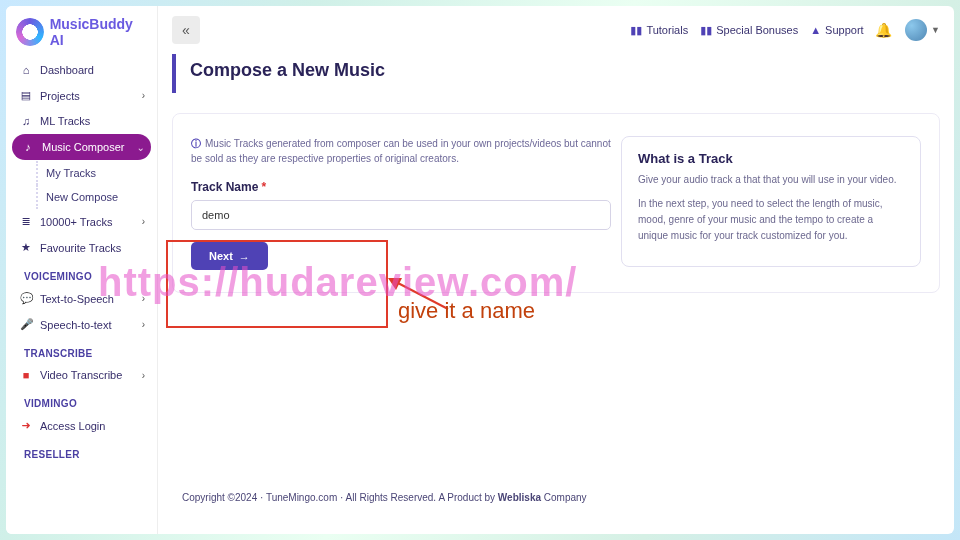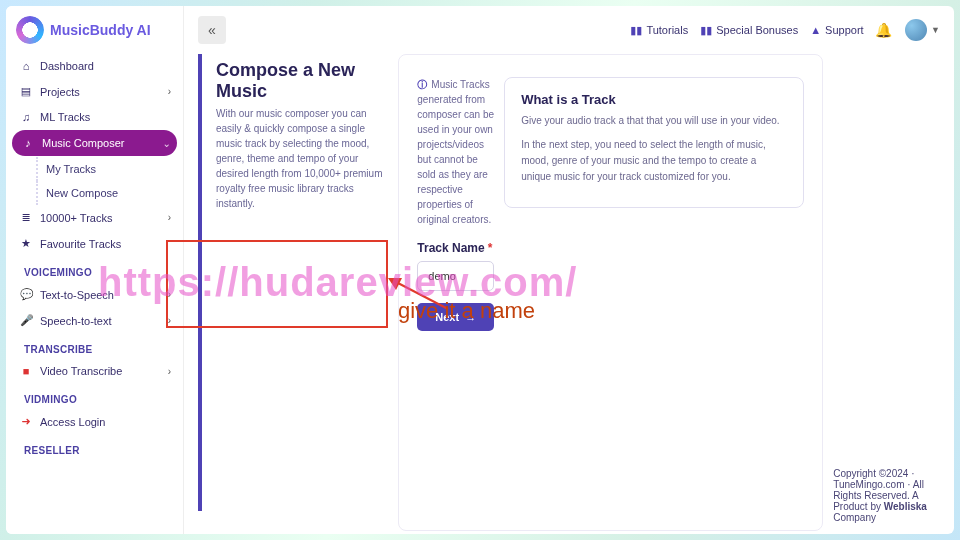--- a/index.html
+++ b/index.html
@@ -15,21 +15,21 @@
     position: absolute;
     top: 6px; left: 6px; right: 6px; bottom: 6px;
     background: #fff;
     border-radius: 6px;
     display: flex;
     overflow: hidden;
     color: #27224f;
   }
   
   .sidebar {
-    width: 178px;
+    width: 152px;
     border-right: 1px solid #eee;
     background: #fff;
     display: flex;
     flex-direction: column;
     font-size: 11px;
   }
   .logo-row {
     display: flex;
     align-items: center;
     gap: 6px;
@@ -118,24 +118,24 @@
     font-size: 11px;
     color: #3a3370;
     cursor: pointer;
   }
   .avatar {
     width: 22px; height: 22px;
     border-radius: 50%;
     background: radial-gradient(circle at 30% 30%, #8cc8ec, #4f87b4);
   }
   .content {
-    padding: 0 14px 3px 14px;
+    padding: 0 14px 23px 14px;
     flex: 1;
     display: flex;
-    flex-direction: row;
+    flex-direction: column;
     position: relative;
   }
   .hero {
     border-left: 4px solid #4f42b5;
     padding: 6px 10px 8px 14px;
     margin-bottom: 20px;
   }
   .hero h1 {
     font-size: 18px;
     font-weight: 700;
@@ -351,21 +351,20 @@
       <span style="color:#888;font-size:14px;cursor:pointer">🔔</span>
       <div style="display:flex;align-items:center;gap:4px;cursor:pointer">
         <div class="avatar"></div>
         <span style="font-size:9px;color:#666">▼</span>
       </div>
     </div>
 
     <div class="content">
       <header class="hero">
         <h1>Compose a New Music</h1>
-        <p>With our music composer you can easily &amp; quickly compose a single music track by selecting the mood, genre, theme and tempo of your desired length from 10,000+ premium royalty free music library tracks instantly.</p>
       </header>
 
       <section class="card">
         <div class="card-left">
           <div class="info-line">
             <span class="info-ico">ⓘ</span><span>Music Tracks generated from composer can be used in your own projects/videos but cannot be sold as they are respective properties of original creators.</span>
           </div>
           <div class="field-label">
             <span>Track Name</span><span class="req">*</span>
           </div>

